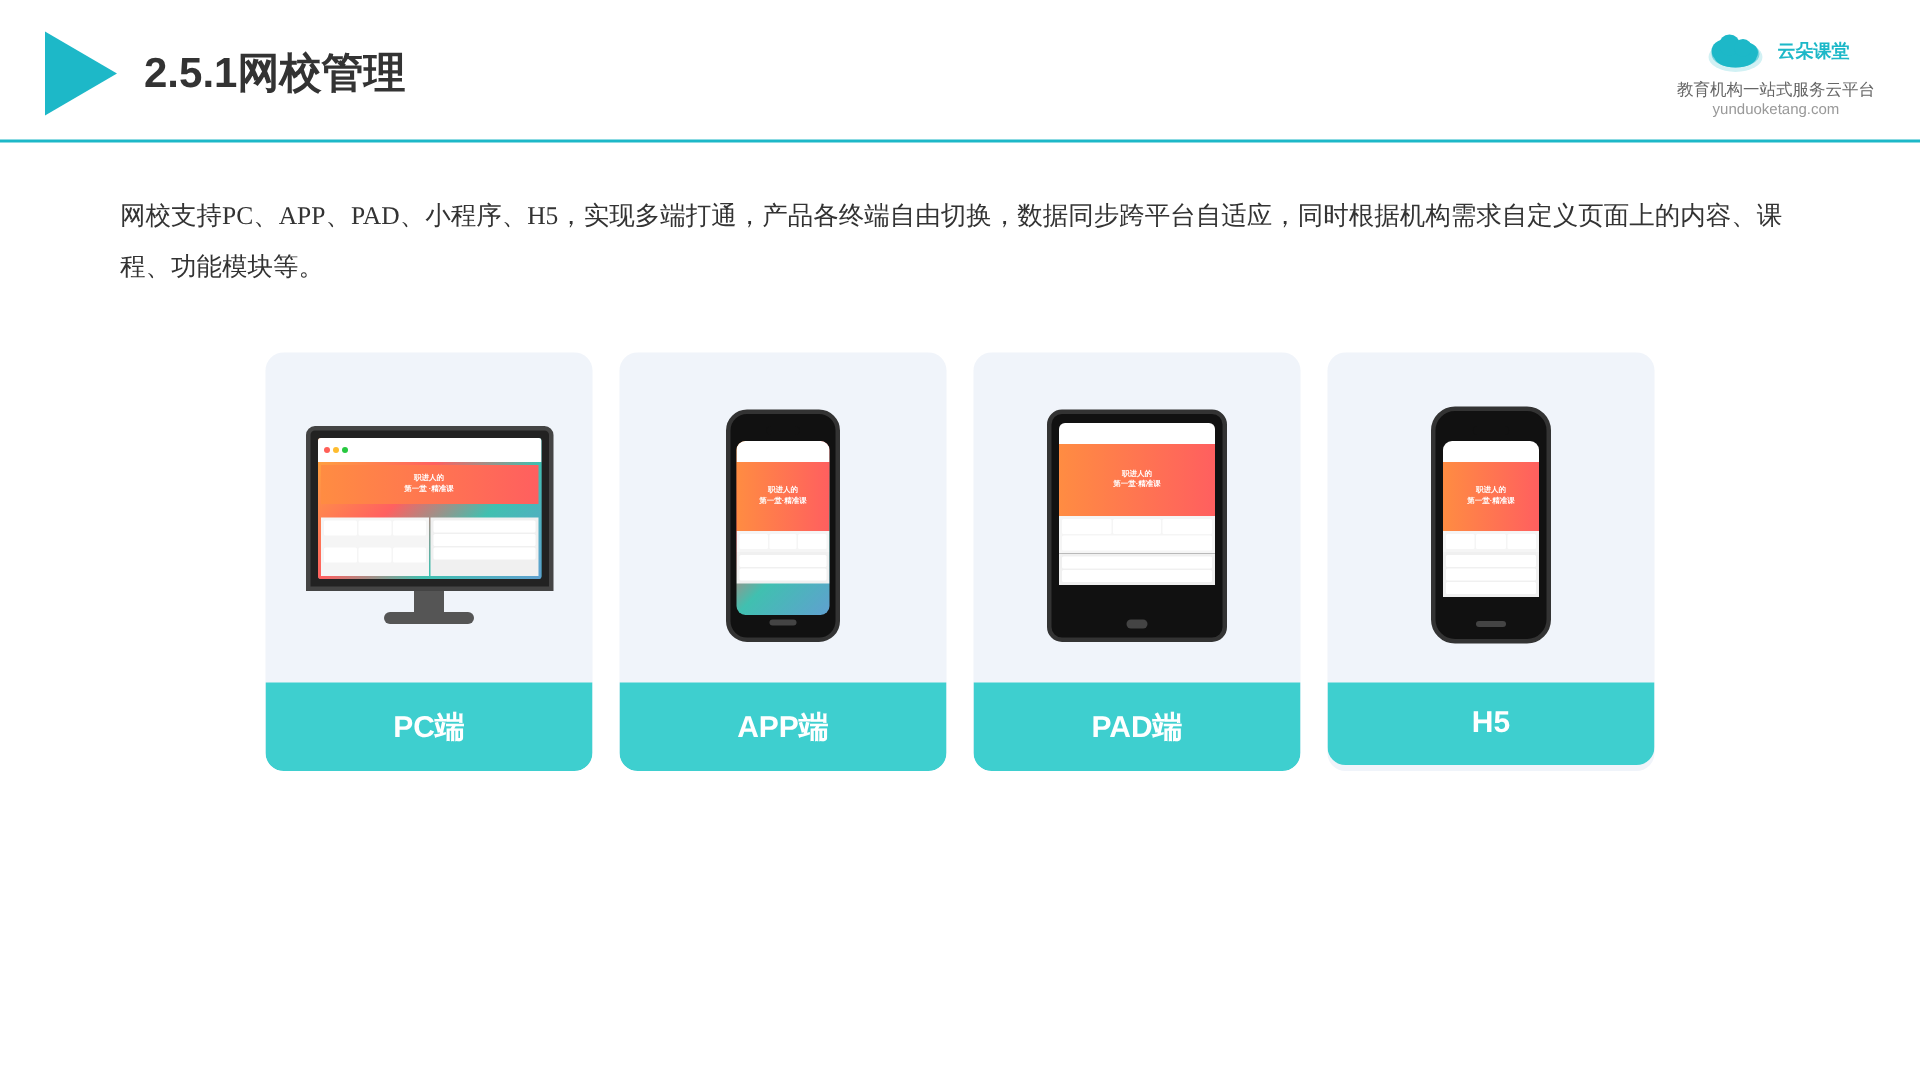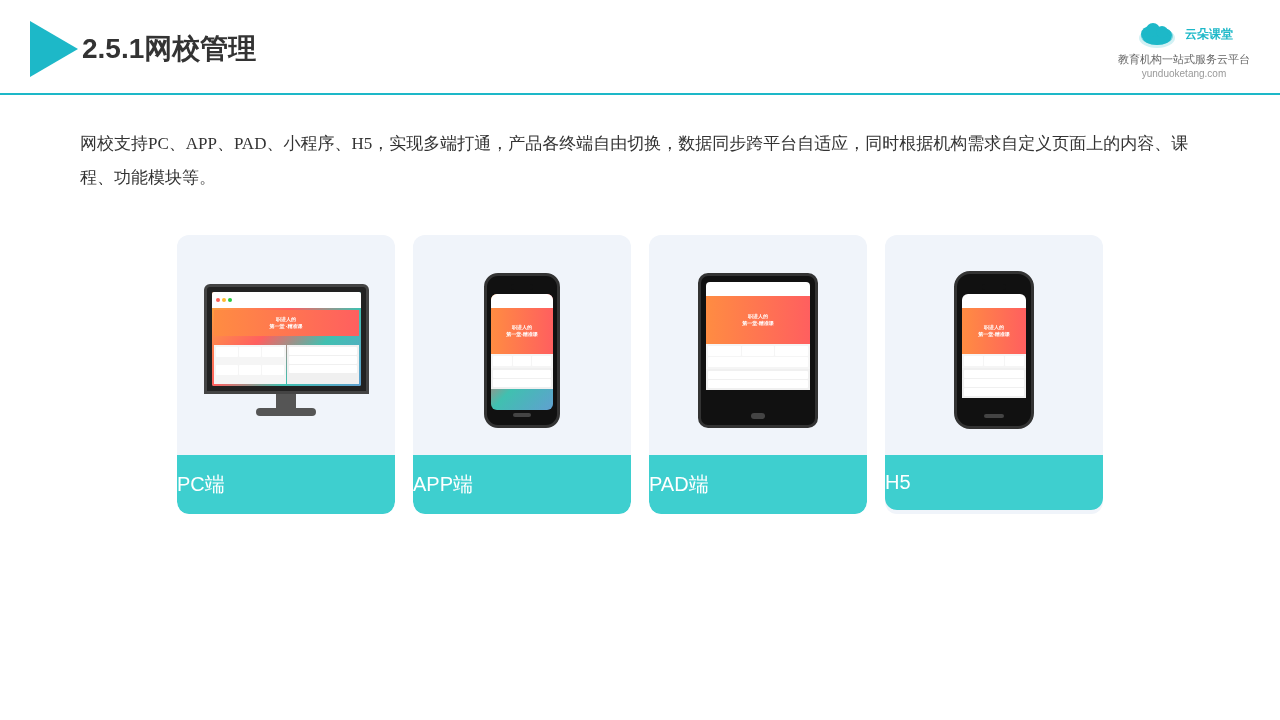--- a/index.html
+++ b/index.html
@@ -15,21 +15,21 @@
     .header {
       display: flex;
       align-items: center;
       justify-content: space-between;
       padding: 18px 30px 14px 30px;
       border-bottom: 2px solid #1db8c8;
     }
     .header-left {
       display: flex;
       align-items: center;
-      gap: 4px;
+      gap: 18px;
     }
     .logo-triangle {
       width: 0;
       height: 0;
       border-style: solid;
       border-width: 28px 0 28px 48px;
       border-color: transparent transparent transparent #1db8c8;
     }
     .header-title {
       font-size: 28px;
@@ -100,22 +100,23 @@
       display: flex;
       align-items: center;
       justify-content: center;
       padding: 20px 10px 10px 10px;
     }
 
     .card-label {
       width: 100%;
       background: #3ecfcf;
       color: white;
+      text-align: center;
       font-size: 20px;
-      font-weight: 400;
+      font-weight: 700;
       padding: 16px 0;
       border-radius: 0 0 12px 12px;
     }
 
     
     
     .pc-monitor {
       width: 170px;
       display: flex;
       flex-direction: column;

